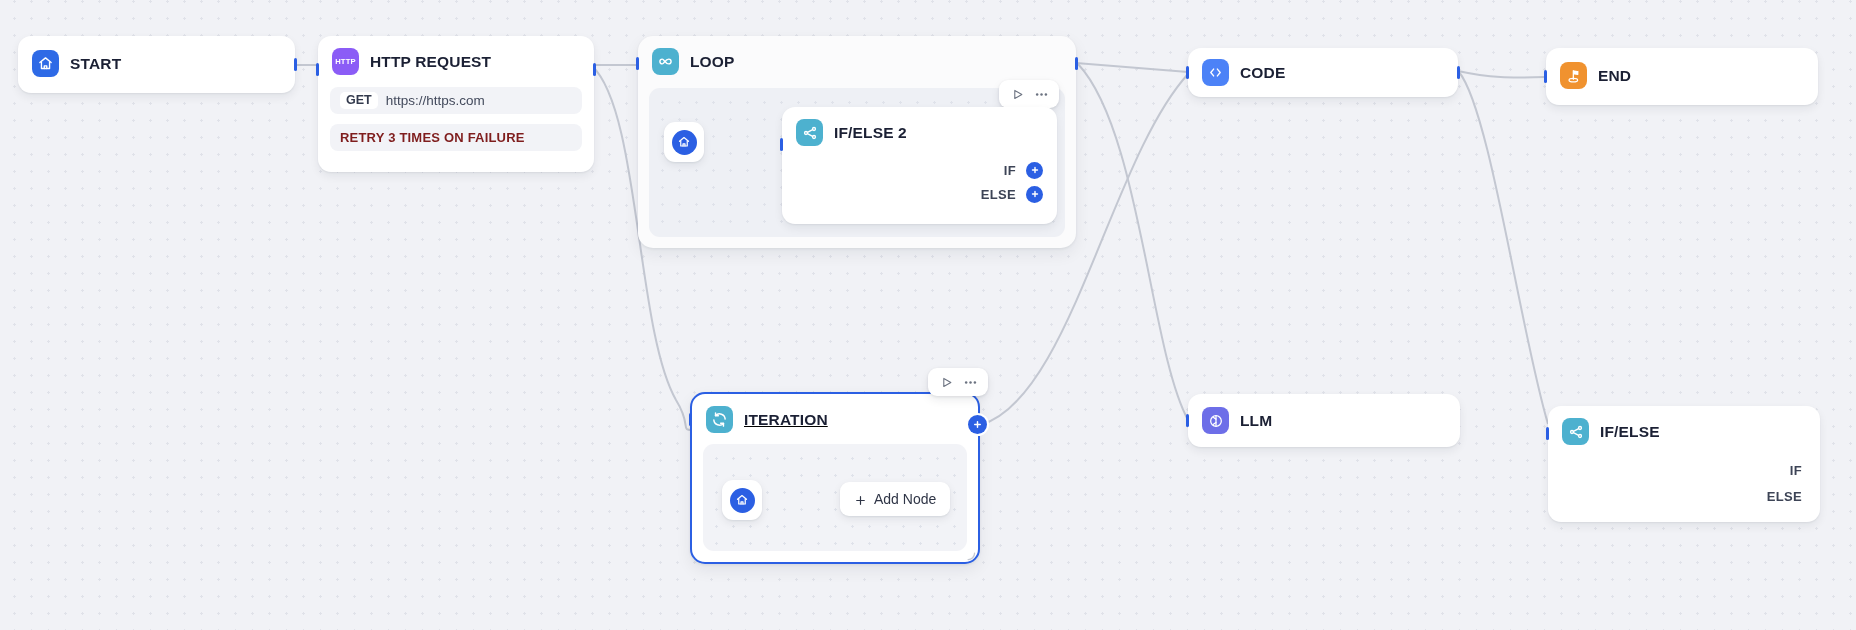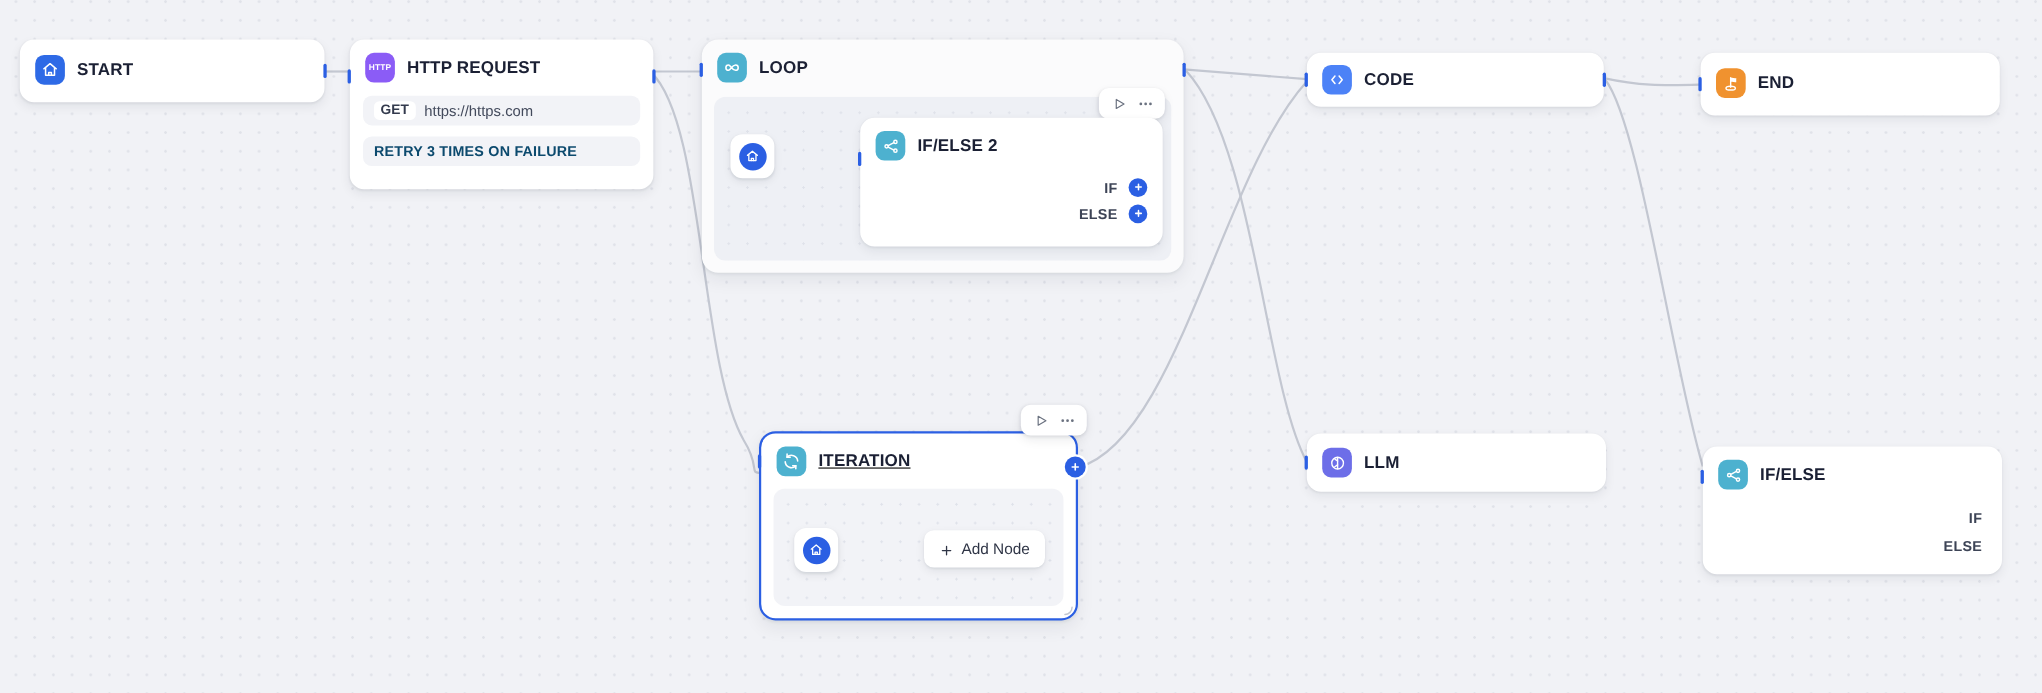--- a/index.html
+++ b/index.html
@@ -105,21 +105,21 @@
     line-height: 1.1;
   }
   .url-text {
     font-size: 13.5px;
     color: #434a5c;
     white-space: nowrap;
   }
   .retry-text {
     font-size: 13px;
     font-weight: bold;
-    color: #0c4a6e;
+    color: #7f1d1d;
     letter-spacing: 0.2px;
     white-space: nowrap;
   }
 
   
   .branches { padding: 0 14px 10px 14px; }
   .branch-row {
     display: flex;
     align-items: center;
     justify-content: flex-end;

